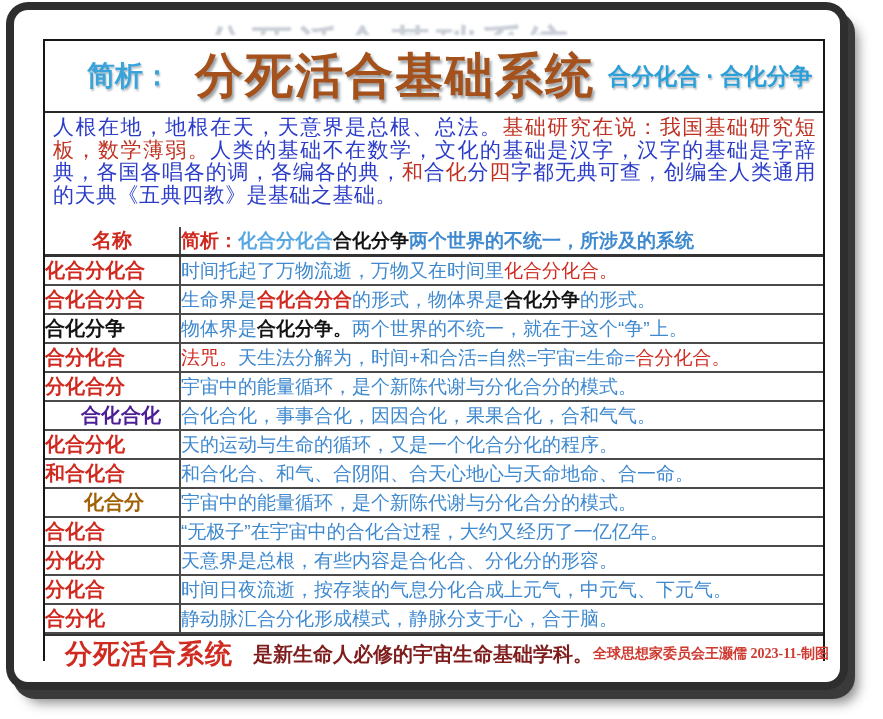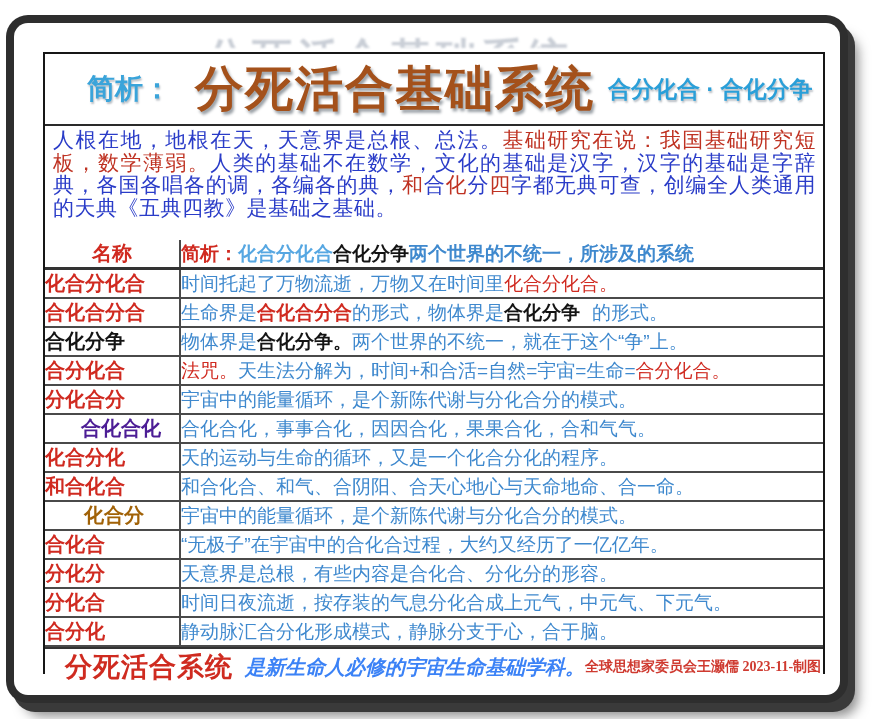--- a/index.html
+++ b/index.html
@@ -1,21 +1,21 @@
 <!DOCTYPE html>
 <html><head>
 <meta charset="utf-8">
 <style>
   html,body{margin:0;padding:0;}
   body{
     width:883px;height:719px;background:#ffffff;position:relative;
     font-family:"Liberation Sans",sans-serif;overflow:hidden;
   }
   .window{
-    position:absolute;left:14px;top:23px;width:826px;height:672px;
+    position:absolute;left:14px;top:10px;width:826px;height:672px;
     background:#ffffff;border-radius:14px;
     box-shadow:
       0 0 0 8px #2e2e2e,
       7px 9px 0 8px #3a3a3a,
       14px 17px 12px 4px rgba(45,45,45,.55);
   }
   .content{
     position:absolute;left:29px;top:29px;right:15px;bottom:21px;
     border:2px solid #161616;background:#fff;
     display:flex;flex-direction:column;
@@ -70,21 +70,21 @@
   }
   .hdr .name-cell{text-align:center;padding-left:0;}
   .desc-cell{font-size:19px;padding-left:10px;text-align:left;}
   
   .footer{
     flex:1;display:flex;align-items:center;border-top:2px solid #333;
     background:#fff;white-space:nowrap;text-align:right;
   }
   .f-big{margin-left:20px;font-size:27px;font-weight:bold;color:#cf2b20;
     font-family:"Liberation Serif",serif;letter-spacing:1px;}
-  .f-mid{margin-left:12px;font-size:20px;font-weight:bold;color:#3b82f6;font-style:italic;}
+  .f-mid{margin-left:20px;font-size:20px;font-weight:bold;color:#7f1d1d;}
   .f-credit{margin-left:auto;margin-right:5px;font-size:14px;color:#cf3a30;
     font-family:"Liberation Serif",serif;font-weight:bold;}
 </style>
 </head>
 <body>
 
 <div class="window">
   <div class="content">
 
     <div class="title-band">
@@ -103,21 +103,21 @@
           <th class="desc-cell"><span style="color: rgb(208, 42, 32); font-weight: bold;">简析：</span><span style="color: rgb(86, 167, 226);">化合分化合</span><span style="color: rgb(20, 20, 20); font-weight: bold;">合化分争</span><span style="color: rgb(63, 137, 206);">两个世界的不统一，所涉及的系统</span></th>
         </tr>
       </thead>
       <tbody id="rows-body">
           <tr>
             <td class="name-cell"><span style="color: rgb(208, 42, 32);">化合分化合</span></td>
             <td class="desc-cell"><span style="color: rgb(63, 137, 206);">时间托起了万物流逝，万物又在时间里</span><span style="color: rgb(208, 42, 32);">化合分化合。</span></td>
           </tr>
           <tr>
             <td class="name-cell"><span style="color: rgb(208, 42, 32);">合化合分合</span></td>
-            <td class="desc-cell"><span style="color: rgb(63, 137, 206);">生命界是</span><span style="color: rgb(208, 42, 32); font-weight: bold;">合化合分合</span><span style="color: rgb(63, 137, 206);">的形式，物体界是</span><span style="color: rgb(20, 20, 20); font-weight: bold;">合化分争</span><span style="color: rgb(63, 137, 206); margin-left: 12px;">的形式。</span></td>
+            <td class="desc-cell"><span style="color: rgb(63, 137, 206);">生命界是</span><span style="color: rgb(208, 42, 32); font-weight: bold;">合化合分合</span><span style="color: rgb(63, 137, 206);">的形式，物体界是</span><span style="color: rgb(20, 20, 20); font-weight: bold;">合化分争</span><span style="color: rgb(63, 137, 206);">的形式。</span></td>
           </tr>
           <tr>
             <td class="name-cell"><span style="color: rgb(20, 20, 20); font-weight: bold;">合化分争</span></td>
             <td class="desc-cell"><span style="color: rgb(63, 137, 206);">物体界是</span><span style="color: rgb(20, 20, 20); font-weight: bold;">合化分争。</span><span style="color: rgb(63, 137, 206);">两个世界的不统一，就在于这个“争”上。</span></td>
           </tr>
           <tr>
             <td class="name-cell"><span style="color: rgb(208, 42, 32);">合分化合</span></td>
             <td class="desc-cell"><span style="color: rgb(208, 42, 32);">法咒。</span><span style="color: rgb(63, 137, 206);">天生法分解为，时间+和合活=自然=宇宙=生命=</span><span style="color: rgb(208, 42, 32);">合分化合。</span></td>
           </tr>
           <tr>

